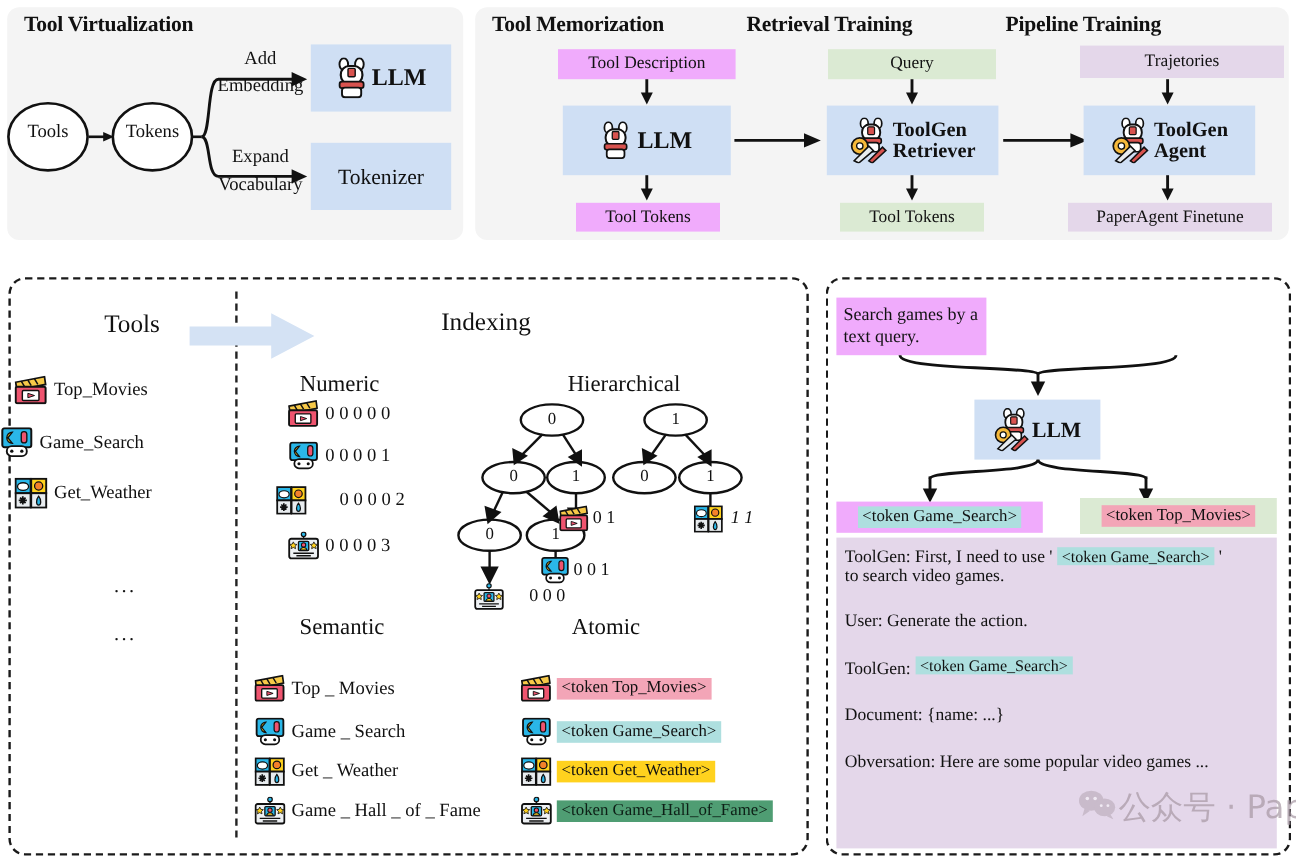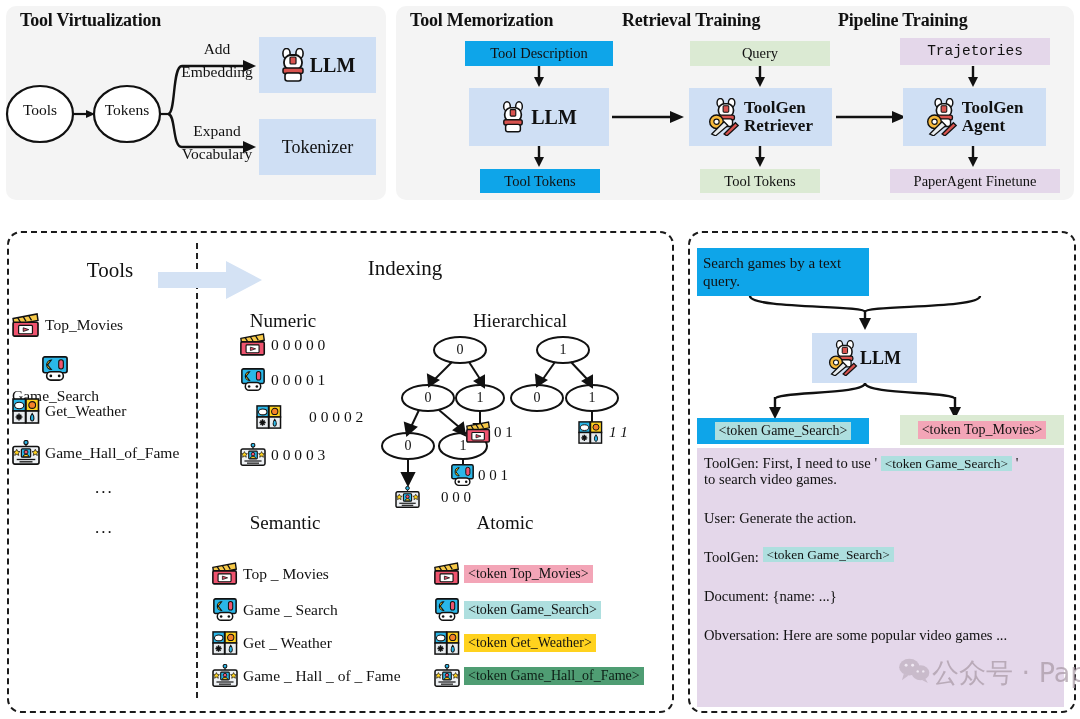--- a/index.html
+++ b/index.html
@@ -5,21 +5,21 @@
   html,body{margin:0;padding:0;background:#fff;}
   body{width:1080px;height:719px;font-family:"Liberation Serif",serif;color:#111;overflow:hidden;position:relative;}
   .root{position:relative;width:1080px;height:719px;}
 
   
   .panel-grey{position:absolute;background:#f4f4f4;border-radius:10px;}
   .dashed{position:absolute;border:2px dashed #1a1a1a;border-radius:14px;}
   .ttl{font-weight:bold;font-size:18px;letter-spacing:-.2px;}
   .lbl{font-size:15.5px;}
   .chip{position:absolute;display:flex;align-items:center;justify-content:center;text-align:center;font-size:14.5px;line-height:1.12;}
-  .cream{background:#0ea5e9;}
+  .cream{background:#f0abfc;}
   .green{background:#dbead3;}
   .purple{background:#e4d7ea;}
   .blue{background:#cfdff4;}
   .arrow-svg{position:absolute;overflow:visible;}
   svg{display:block;}
 
   
   .tok{display:inline-block;padding:1px 4px;font-size:14px;white-space:nowrap;}
   .tok-pink{background:#f3a5b7;}
   .tok-cyan{background:#aedfdf;}
@@ -161,21 +161,21 @@
   <div class="chip green" style="left:700px;top:169px;width:120px;height:24px;">
     <span>Tool Tokens</span>
   </div>
 
   <svg class="arrow-svg" style="left:836px;top:108px;" width="74" height="20">
     <line x1="0" y1="9" x2="58" y2="9" stroke="#111" stroke-width="2.4"></line>
       <polygon points="70,9 56,3 56,15" fill="#111"></polygon>
   </svg>
 
   <div style="position:absolute;left:838px;top:10px;" class="ttl">Pipeline Training</div>
-  <div class="chip purple" style="left:900px;top:38px;width:150px;height:27px;font-family:Liberation Mono, monospace;">
+  <div class="chip purple" style="left:900px;top:38px;width:170px;height:27px;">
     <span>Trajetories</span>
   </div>
   <svg class="arrow-svg" style="left:964px;top:66px;" width="20" height="22">
     <line x1="9" y1="0" x2="9" y2="13" stroke="#111" stroke-width="2.4"></line>
       <polygon points="9,21 4,11 14,11" fill="#111"></polygon>
   </svg>
   <div class="chip blue" style="left:903px;top:88px;width:143px;height:58px;">
     <span class="ico" style="margin-right:2px;">
       <svg width="34" height="38" viewBox="0 0 36 40">
         <ellipse cx="13" cy="5" rx="3.4" ry="4.6" fill="#fff" stroke="#111" stroke-width="1.5"></ellipse>
@@ -219,21 +219,21 @@
       <svg width="28" height="24" viewBox="0 0 30 26">
         <polygon points="1,6 27,1 28,8 2,13" fill="#f7c948" stroke="#111" stroke-width="1.6"></polygon>
         <path d="M6 5 L9 10 M12 4 L15 9 M18 3 L21 8" stroke="#111" stroke-width="1.4"></path>
         <rect x="1" y="10" width="27" height="15" rx="1.5" fill="#ef546f" stroke="#111" stroke-width="1.8"></rect>
         <rect x="7" y="13.5" width="15" height="9" rx="1" fill="#fff" stroke="#111" stroke-width="1.3"></rect>
         <polygon points="12,16 18,18 12,20" fill="#ef546f" stroke="#111" stroke-width=".9"></polygon>
       </svg>
     </span>
     <span>Top_Movies</span>
   </div>
-  <div class="trow" style="left:12px;top:356px;flex-direction:column;">
+  <div class="trow" style="left:0;top:356px;">
     <span class="ico">
       <svg width="28" height="26" viewBox="0 0 30 28">
         <rect x="2" y="1" width="26" height="17" rx="2" fill="#2ab7e8" stroke="#111" stroke-width="1.8"></rect>
         <path d="M11 4.5 A5 5 0 1 0 11 14.5 L7 9.5 Z" fill="#ffd21e" stroke="#111" stroke-width="1.2"></path>
         <rect x="19" y="4" width="5" height="10" rx="2.4" fill="#ef546f" stroke="#111" stroke-width="1.2"></rect>
         <rect x="6" y="17" width="18" height="9" rx="4.5" fill="#fff" stroke="#111" stroke-width="1.7"></rect>
         <circle cx="10.5" cy="21.5" r="1.5" fill="#111"></circle>
           <circle cx="19.5" cy="21.5" r="1.5" fill="#111"></circle>
       </svg>
     </span>
@@ -247,37 +247,20 @@
         <rect x="1" y="13" width="12.5" height="12" fill="#e8ecef" stroke="#111" stroke-width="1.6"></rect>
         <rect x="14" y="13" width="12.5" height="12" fill="#e8ecef" stroke="#111" stroke-width="1.6"></rect>
         <ellipse cx="7.2" cy="7.5" rx="4.6" ry="3.2" fill="#fff" stroke="#111" stroke-width="1.1"></ellipse>
         <circle cx="20.2" cy="7" r="3.4" fill="#f4812a" stroke="#111" stroke-width="1.1"></circle>
         <path d="M7 15.5 L7 22.5 M3.6 19 L10.4 19 M4.7 16.7 L9.3 21.3 M9.3 16.7 L4.7 21.3" stroke="#111" stroke-width="1.5"></path>
         <path d="M20.2 15.5 C23 19 22 23 20.2 23 C18.4 23 17.4 19 20.2 15.5 Z" fill="#2ab7e8" stroke="#111" stroke-width="1.1"></path>
       </svg>
     </span>
     <span>Get_Weather</span>
   </div>
-  <div class="trow" style="left:12px;top:440px;">
-    <span class="ico">
-      <svg width="28" height="26" viewBox="0 0 30 28">
-        <circle cx="15" cy="2.6" r="2.2" fill="#2ab7e8" stroke="#111" stroke-width="1.2"></circle>
-        <line x1="15" y1="5" x2="15" y2="8" stroke="#111" stroke-width="1.4"></line>
-        <rect x="1" y="7" width="28" height="19" rx="2" fill="#eef1f4" stroke="#111" stroke-width="1.8"></rect>
-        <rect x="10" y="9.5" width="10" height="9" rx="1" fill="#2ab7e8" stroke="#111" stroke-width="1.3"></rect>
-        <circle cx="15" cy="13" r="2.1" fill="#ef546f" stroke="#111" stroke-width="1"></circle>
-        <path d="M11.7 18 A3.4 3.4 0 0 1 18.3 18 Z" fill="#ffd21e" stroke="#111" stroke-width="1"></path>
-        <polygon points="5,10 6.1,12.2 8.5,12.5 6.7,14.2 7.2,16.6 5,15.4 2.8,16.6 3.3,14.2 1.5,12.5 3.9,12.2" fill="#ffd21e" stroke="#111" stroke-width=".8"></polygon>
-        <polygon points="25,10 26.1,12.2 28.5,12.5 26.7,14.2 27.2,16.6 25,15.4 22.8,16.6 23.3,14.2 21.5,12.5 23.9,12.2" fill="#ffd21e" stroke="#111" stroke-width=".8"></polygon>
-        <line x1="5" y1="21" x2="25" y2="21" stroke="#111" stroke-width="1.4"></line>
-        <line x1="8" y1="23.5" x2="22" y2="23.5" stroke="#111" stroke-width="1.4"></line>
-      </svg>
-    </span>
-    <span>Game_Hall_of_Fame</span>
-  </div>
   <div class="dots" style="left:95px;top:478px;">...</div>
   <div class="dots" style="left:95px;top:518px;">...</div>
 
   <div style="position:absolute;left:215px;top:310px;width:136px;text-align:center;font-size:19px;">Numeric</div>
   <div class="trow" style="left:240px;top:333px;">
     <span class="ico">
       <svg width="26" height="23" viewBox="0 0 30 26">
         <polygon points="1,6 27,1 28,8 2,13" fill="#f7c948" stroke="#111" stroke-width="1.6"></polygon>
         <path d="M6 5 L9 10 M12 4 L15 9 M18 3 L21 8" stroke="#111" stroke-width="1.4"></path>
         <rect x="1" y="10" width="27" height="15" rx="1.5" fill="#ef546f" stroke="#111" stroke-width="1.8"></rect>
@@ -293,21 +276,21 @@
         <rect x="2" y="1" width="26" height="17" rx="2" fill="#2ab7e8" stroke="#111" stroke-width="1.8"></rect>
         <path d="M11 4.5 A5 5 0 1 0 11 14.5 L7 9.5 Z" fill="#ffd21e" stroke="#111" stroke-width="1.2"></path>
         <rect x="19" y="4" width="5" height="10" rx="2.4" fill="#ef546f" stroke="#111" stroke-width="1.2"></rect>
         <rect x="6" y="17" width="18" height="9" rx="4.5" fill="#fff" stroke="#111" stroke-width="1.7"></rect>
         <circle cx="10.5" cy="21.5" r="1.5" fill="#111"></circle>
           <circle cx="19.5" cy="21.5" r="1.5" fill="#111"></circle>
       </svg>
     </span>
     <span>0 0 0 0 1</span>
   </div>
-  <div class="trow" style="left:256px;top:405px;gap:27px;">
+  <div class="trow" style="left:230px;top:405px;gap:27px;">
     <span class="ico">
       <svg width="26" height="24" viewBox="0 0 28 26">
         <rect x="1" y="1" width="12.5" height="12" fill="#2ab7e8" stroke="#111" stroke-width="1.6"></rect>
         <rect x="14" y="1" width="12.5" height="12" fill="#ffd21e" stroke="#111" stroke-width="1.6"></rect>
         <rect x="1" y="13" width="12.5" height="12" fill="#e8ecef" stroke="#111" stroke-width="1.6"></rect>
         <rect x="14" y="13" width="12.5" height="12" fill="#e8ecef" stroke="#111" stroke-width="1.6"></rect>
         <ellipse cx="7.2" cy="7.5" rx="4.6" ry="3.2" fill="#fff" stroke="#111" stroke-width="1.1"></ellipse>
         <circle cx="20.2" cy="7" r="3.4" fill="#f4812a" stroke="#111" stroke-width="1.1"></circle>
         <path d="M7 15.5 L7 22.5 M3.6 19 L10.4 19 M4.7 16.7 L9.3 21.3 M9.3 16.7 L4.7 21.3" stroke="#111" stroke-width="1.5"></path>
         <path d="M20.2 15.5 C23 19 22 23 20.2 23 C18.4 23 17.4 19 20.2 15.5 Z" fill="#2ab7e8" stroke="#111" stroke-width="1.1"></path>
@@ -550,21 +533,21 @@
         <polygon points="25,10 26.1,12.2 28.5,12.5 26.7,14.2 27.2,16.6 25,15.4 22.8,16.6 23.3,14.2 21.5,12.5 23.9,12.2" fill="#ffd21e" stroke="#111" stroke-width=".8"></polygon>
         <line x1="5" y1="21" x2="25" y2="21" stroke="#111" stroke-width="1.4"></line>
         <line x1="8" y1="23.5" x2="22" y2="23.5" stroke="#111" stroke-width="1.4"></line>
       </svg>
     </span>
     <span class="tok tok-greenD">&lt;token Game_Hall_of_Fame&gt;</span>
   </div>
 
   <div class="dashed" style="left:688px;top:231px;width:384px;height:478px;"></div>
 
-  <div class="chip cream" style="left:697px;top:248px;width:172px;height:48px;justify-content:flex-start;text-align:left;padding:0 6px;box-sizing:border-box;font-size:15px;line-height:1.2;">
+  <div class="chip cream" style="left:697px;top:248px;width:125px;height:48px;justify-content:flex-start;text-align:left;padding:0 6px;box-sizing:border-box;font-size:15px;line-height:1.2;">
     <span>Search games by a text query.</span>
   </div>
 
   <svg class="arrow-svg" style="left:690px;top:296px;" width="380" height="40">
     <path d="M60 0 C60 13 175 9 175 16 M290 0 C290 13 175 9 175 16" stroke="#111" stroke-width="2.4" fill="none"></path>
     <line x1="175" y1="14" x2="175" y2="24" stroke="#111" stroke-width="2.4"></line>
     <polygon points="175,34 169,22 181,22" fill="#111"></polygon>
   </svg>
 
   <div class="chip blue" style="left:812px;top:333px;width:105px;height:50px;">

